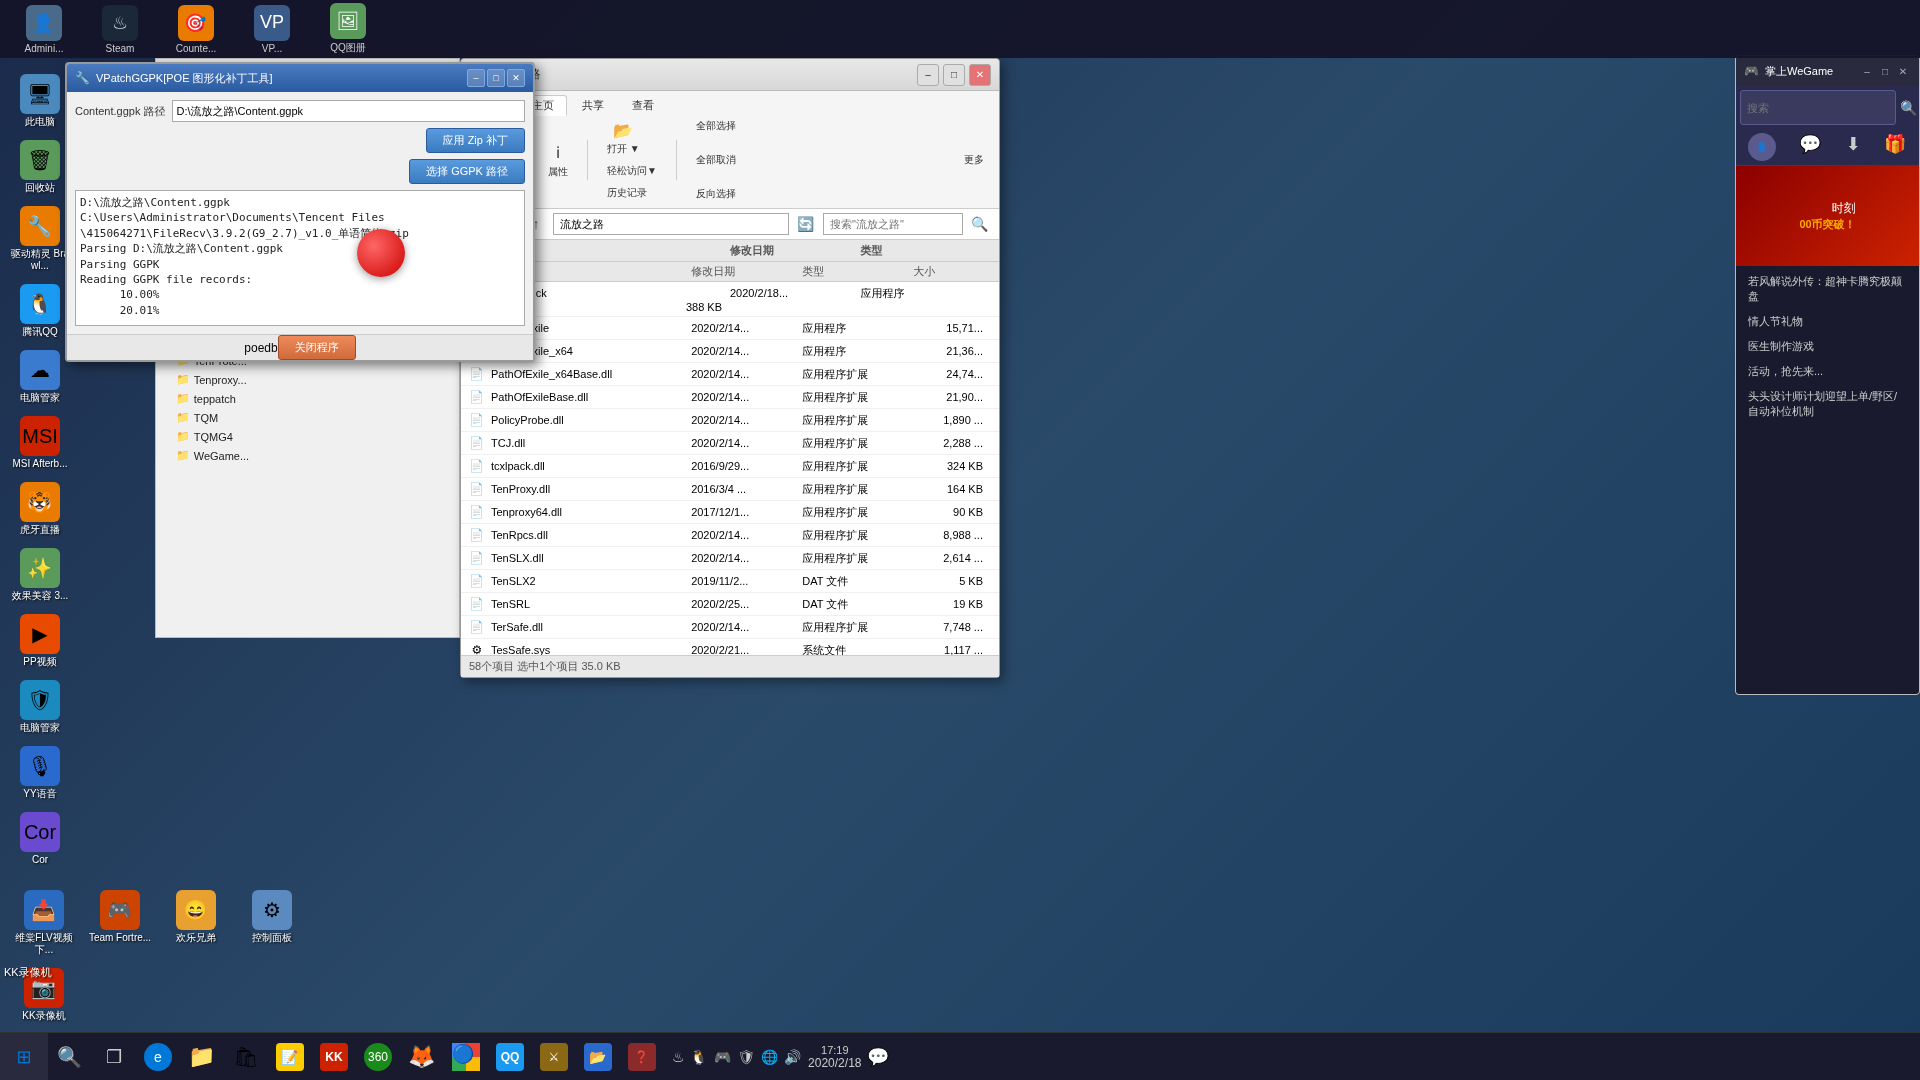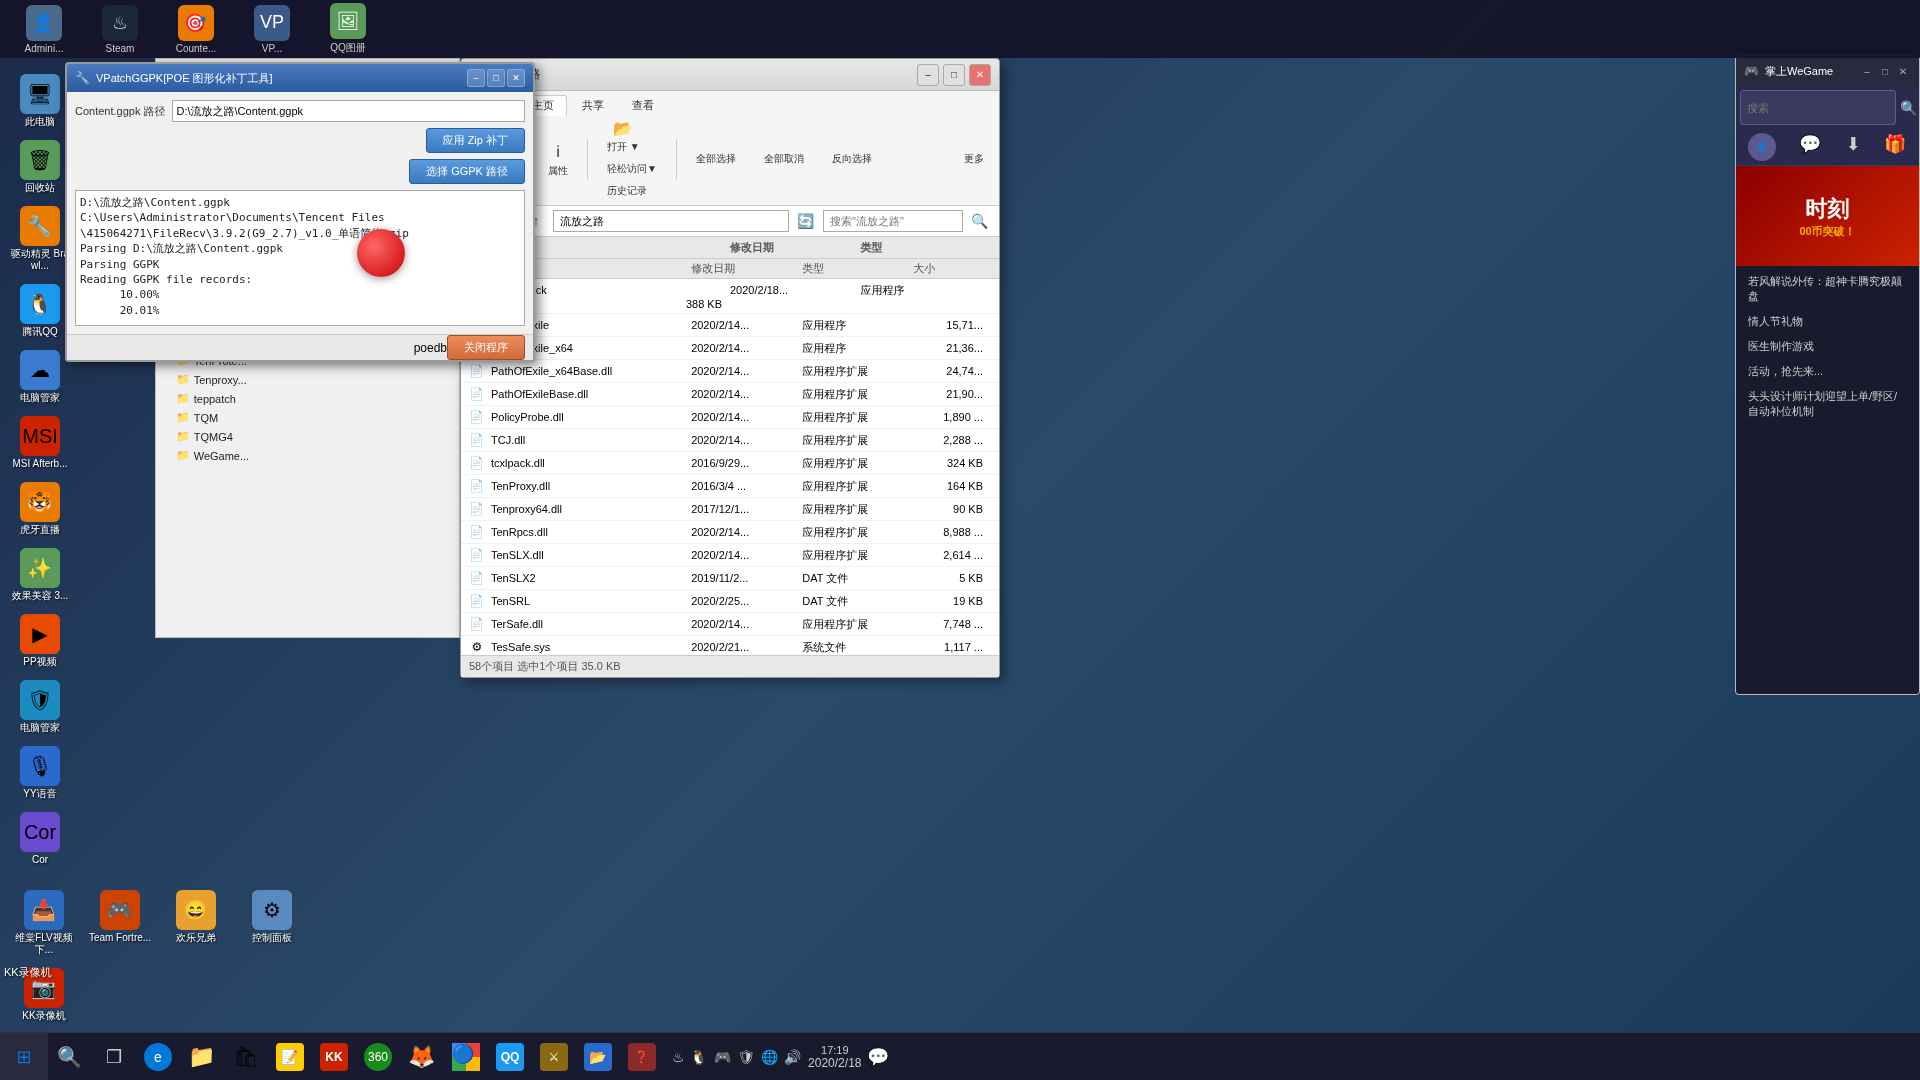--- a/index.html
+++ b/index.html
@@ -435,21 +435,21 @@
       font-size: 11px;
       font-family: monospace;
       color: #222;
       overflow-y: auto;
       line-height: 1.4;
     }
 
     .vpatch-footer {
       display: flex;
       align-items: center;
-      justify-content: flex-end;
+      justify-content: center;
       padding: 0 8px;
       background: #e8e8e8;
       border-top: 1px solid #ccc;
     }
 
     .action-btn {
       padding: 4px 16px;
       background: linear-gradient(to bottom, #5a9adf, #3a7abf);
       color: #fff;
       border: 1px solid #2a5a9f;
@@ -820,21 +820,21 @@
             <span>打开 ▼</span>
           </div>
           <div class="ribbon-btn">
             <span>轻松访问▼</span>
           </div>
           <div class="ribbon-btn">
             <span>历史记录</span>
           </div>
         </div>
         <div class="ribbon-separator"></div>
-        <div style="display:flex;flex-direction:row;gap:14px;">
+        <div style="display:flex;flex-direction:column;gap:14px;">
           <div class="ribbon-btn">
             <span>全部选择</span>
           </div>
           <div class="ribbon-btn">
             <span>全部取消</span>
           </div>
           <div class="ribbon-btn">
             <span>反向选择</span>
           </div>
         </div>
@@ -1088,21 +1088,21 @@
         <span style="font-size:18px;">⬇</span>
       </div>
       <div style="display:flex;flex-direction:column;align-items:center;cursor:pointer;color:#ccc;font-size:9px;gap:2px;">
         <span style="font-size:18px;">🎁</span>
       </div>
     </div>
     <div class="wegame-content">
 
       <div class="game-banner">
         <div style="text-align:center;">
-          <div style="font-size:22px;font-weight:bold;">时刻</div>
+          <div style="font-size:12px;font-weight:normal;text-align:right;">时刻</div>
           <div style="font-size:11px;color:#ffaa00;">00币突破！</div>
         </div>
       </div>
       <div class="game-sidebar-items">
         <div class="game-item">若风解说外传：超神卡腾究极颠盘</div>
         <div class="game-item">情人节礼物</div>
         <div class="game-item">医生制作游戏</div>
         <div class="game-item">活动，抢先来...</div>
         <div class="game-item">头头设计师计划迎望上单/野区/自动补位机制</div>
       </div>

